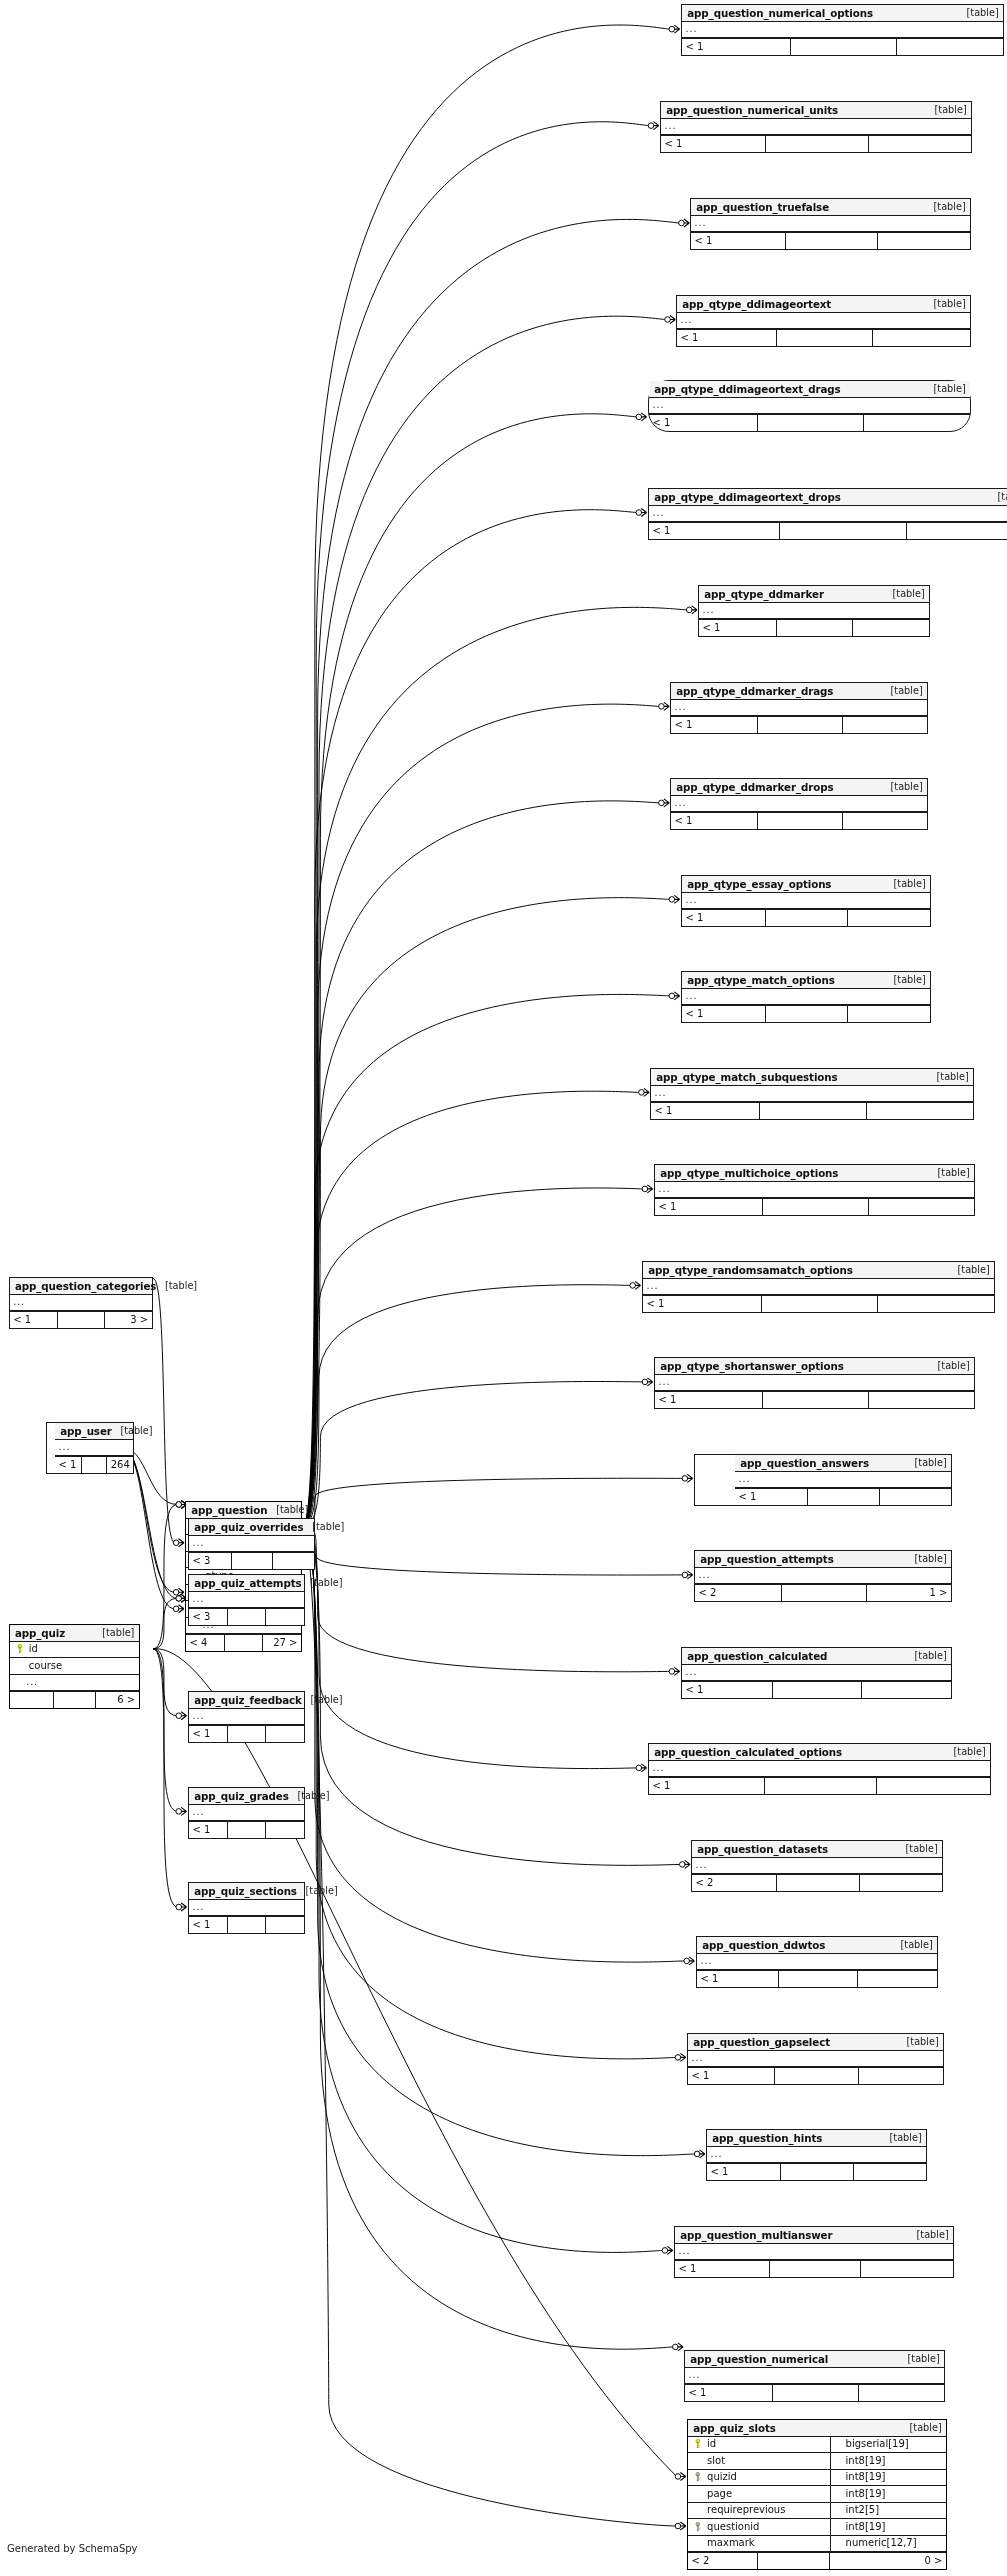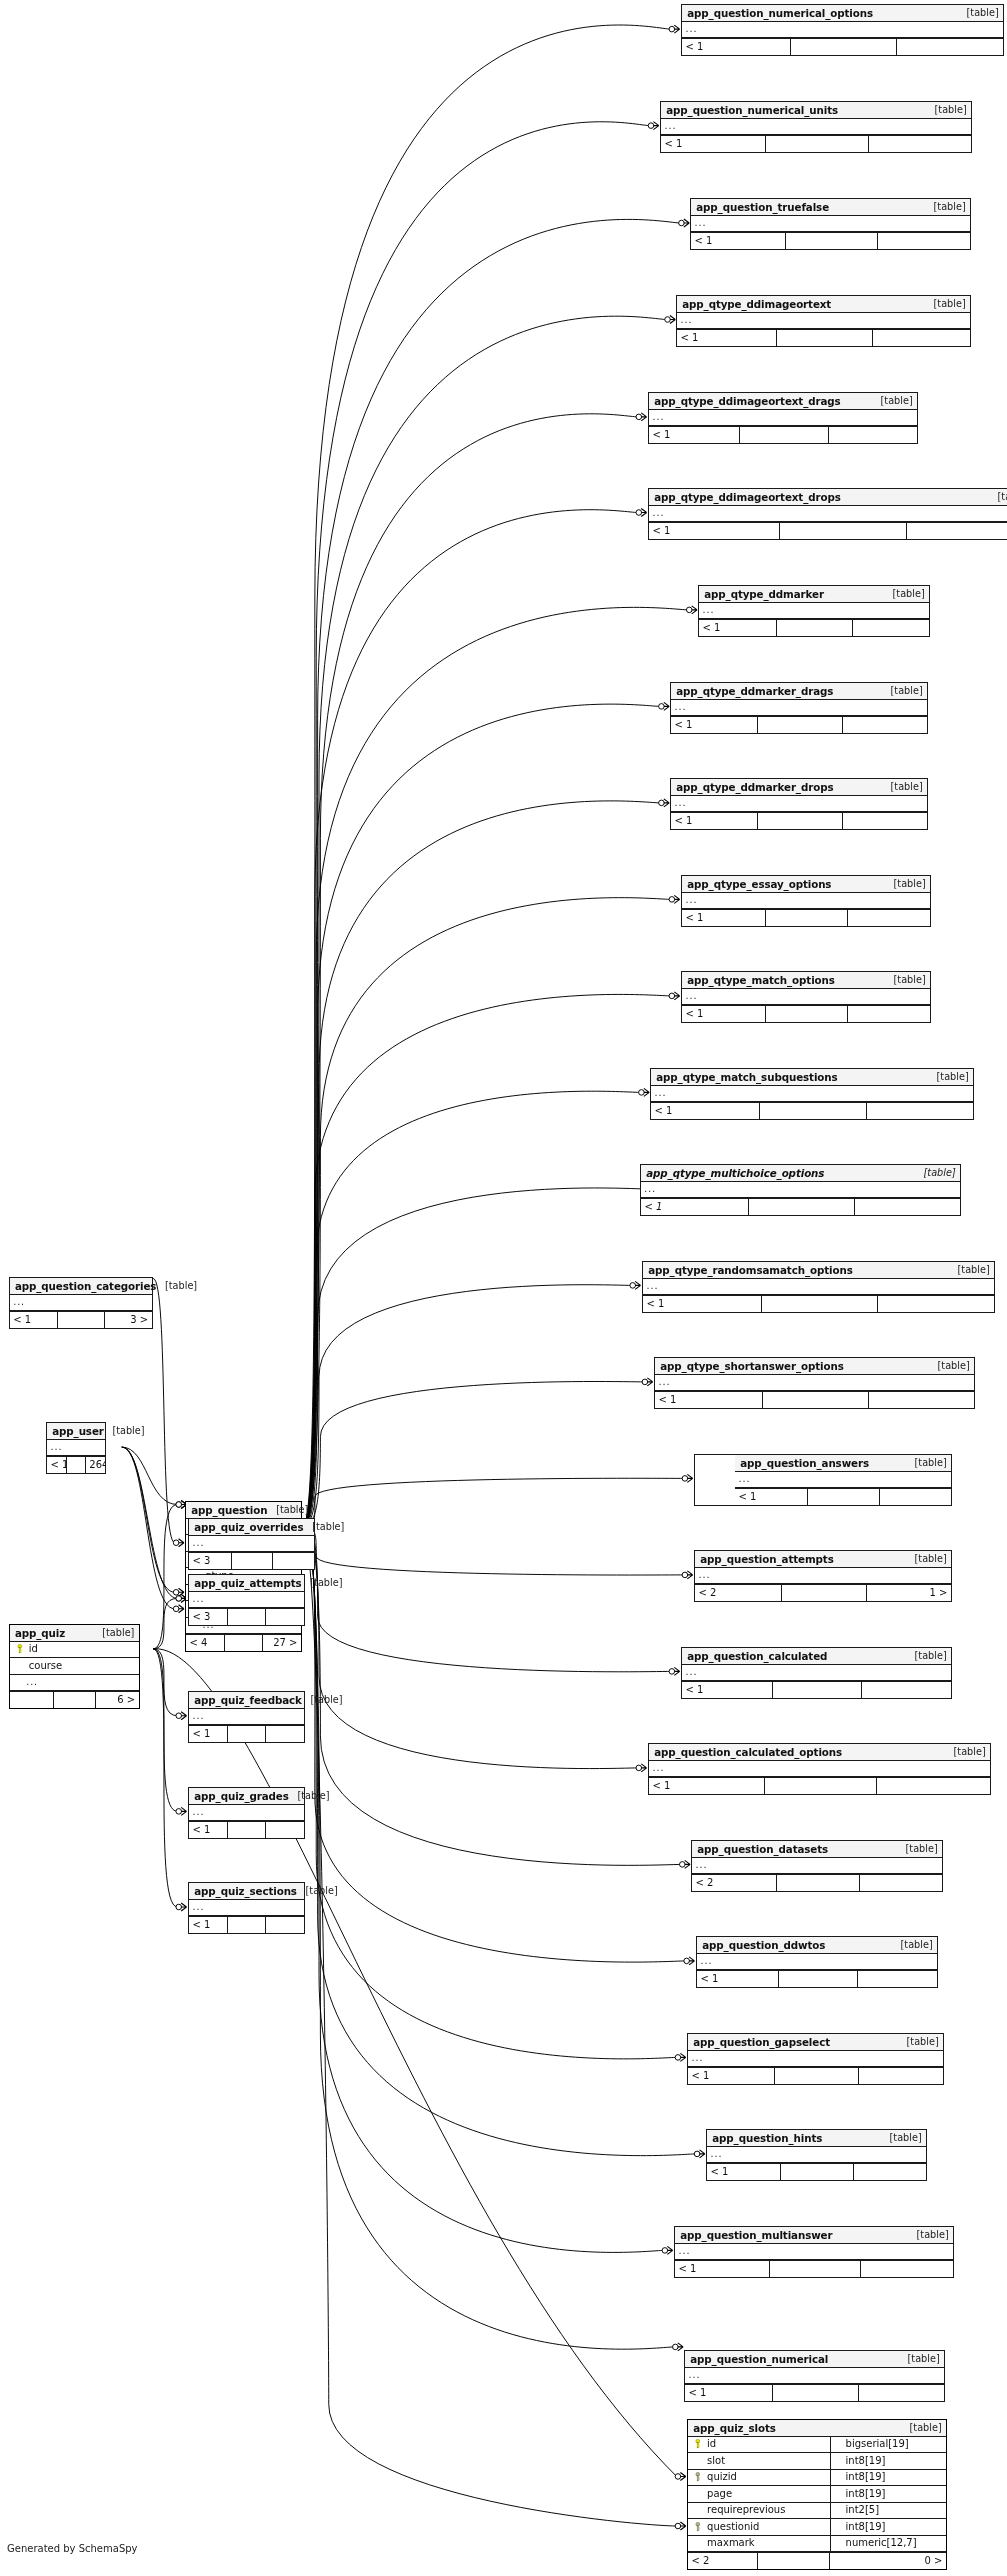--- a/index.html
+++ b/index.html
@@ -262,21 +262,21 @@
         </div>
         <div class="rowline">
           <span class="ellip">...</span>
         </div>
         <div class="foot">
           <span class="fc left">&lt; 1</span>
           <span class="fc mid"></span>
           <span class="fc right"></span>
         </div>
       </div>
-      <div class="tbl" style="left: 648px; top: 392px; width: 270px;">
+      <div class="tbl" style="left: 648px; top: 380px; width: 323px; border-radius: 21px;">
         <div class="tbl-head">
           <span class="tbl-name">app_qtype_ddimageortext_drags</span>
           <span class="tbl-kind">[table]</span>
         </div>
         <div class="rowline">
           <span class="ellip">...</span>
         </div>
         <div class="foot">
           <span class="fc left">&lt; 1</span>
           <span class="fc mid"></span>
@@ -374,21 +374,21 @@
         </div>
         <div class="rowline">
           <span class="ellip">...</span>
         </div>
         <div class="foot">
           <span class="fc left">&lt; 1</span>
           <span class="fc mid"></span>
           <span class="fc right"></span>
         </div>
       </div>
-      <div class="tbl" style="left: 640px; top: 1164px; width: 321px; font-style: italic;">
+      <div class="tbl" style="left: 654px; top: 1164px; width: 321px;">
         <div class="tbl-head">
           <span class="tbl-name">app_qtype_multichoice_options</span>
           <span class="tbl-kind">[table]</span>
         </div>
         <div class="rowline">
           <span class="ellip">...</span>
         </div>
         <div class="foot">
           <span class="fc left">&lt; 1</span>
           <span class="fc mid"></span>
@@ -711,21 +711,21 @@
         <div class="rowline">
           <span class="keyslot"></span>
           <span class="ellip">...</span>
         </div>
         <div class="foot">
           <span class="fc left">&lt; 4</span>
           <span class="fc mid"></span>
           <span class="fc right">27 &gt;</span>
         </div>
       </div>
-      <div class="tbl" style="left: 46px; top: 1422px; width: 60px;">
+      <div class="tbl" style="left: 46px; top: 1422px; width: 88px; padding-left: 8px;">
         <div class="tbl-head">
           <span class="tbl-name">app_user</span>
           <span class="tbl-kind">[table]</span>
         </div>
         <div class="rowline">
           <span class="ellip">...</span>
         </div>
         <div class="foot">
           <span class="fc left">&lt; 1</span>
           <span class="fc mid"></span>

